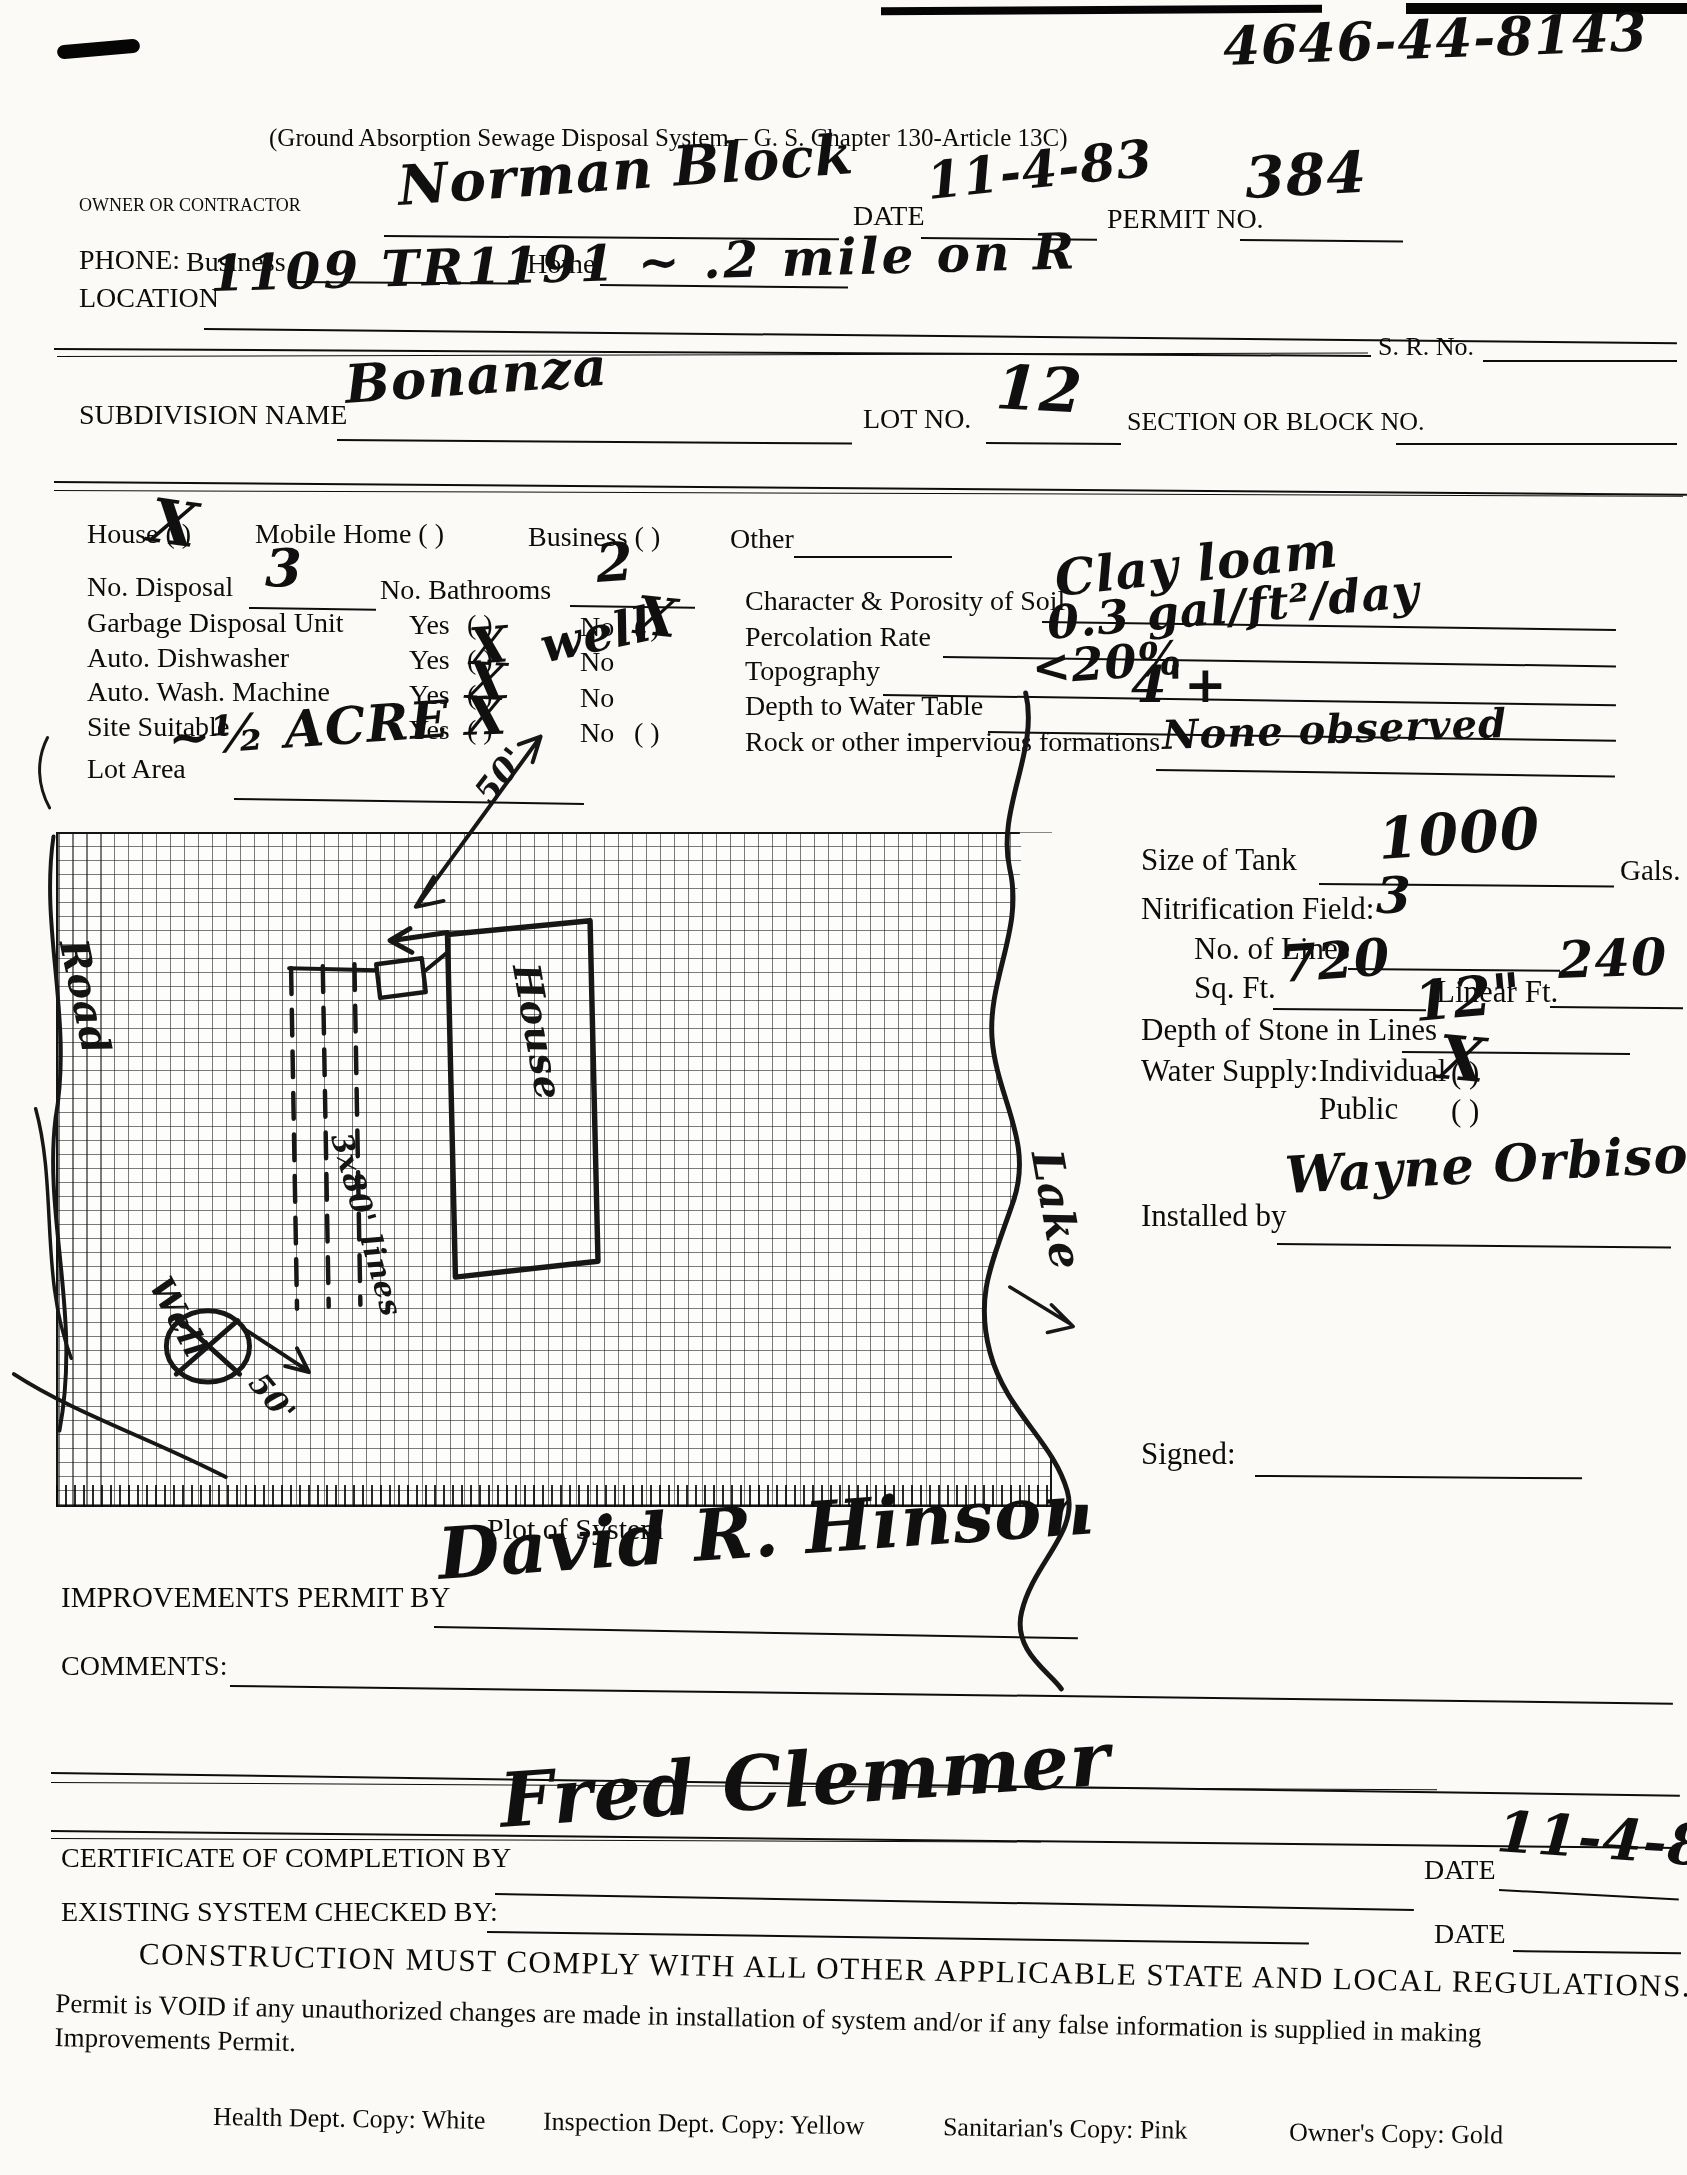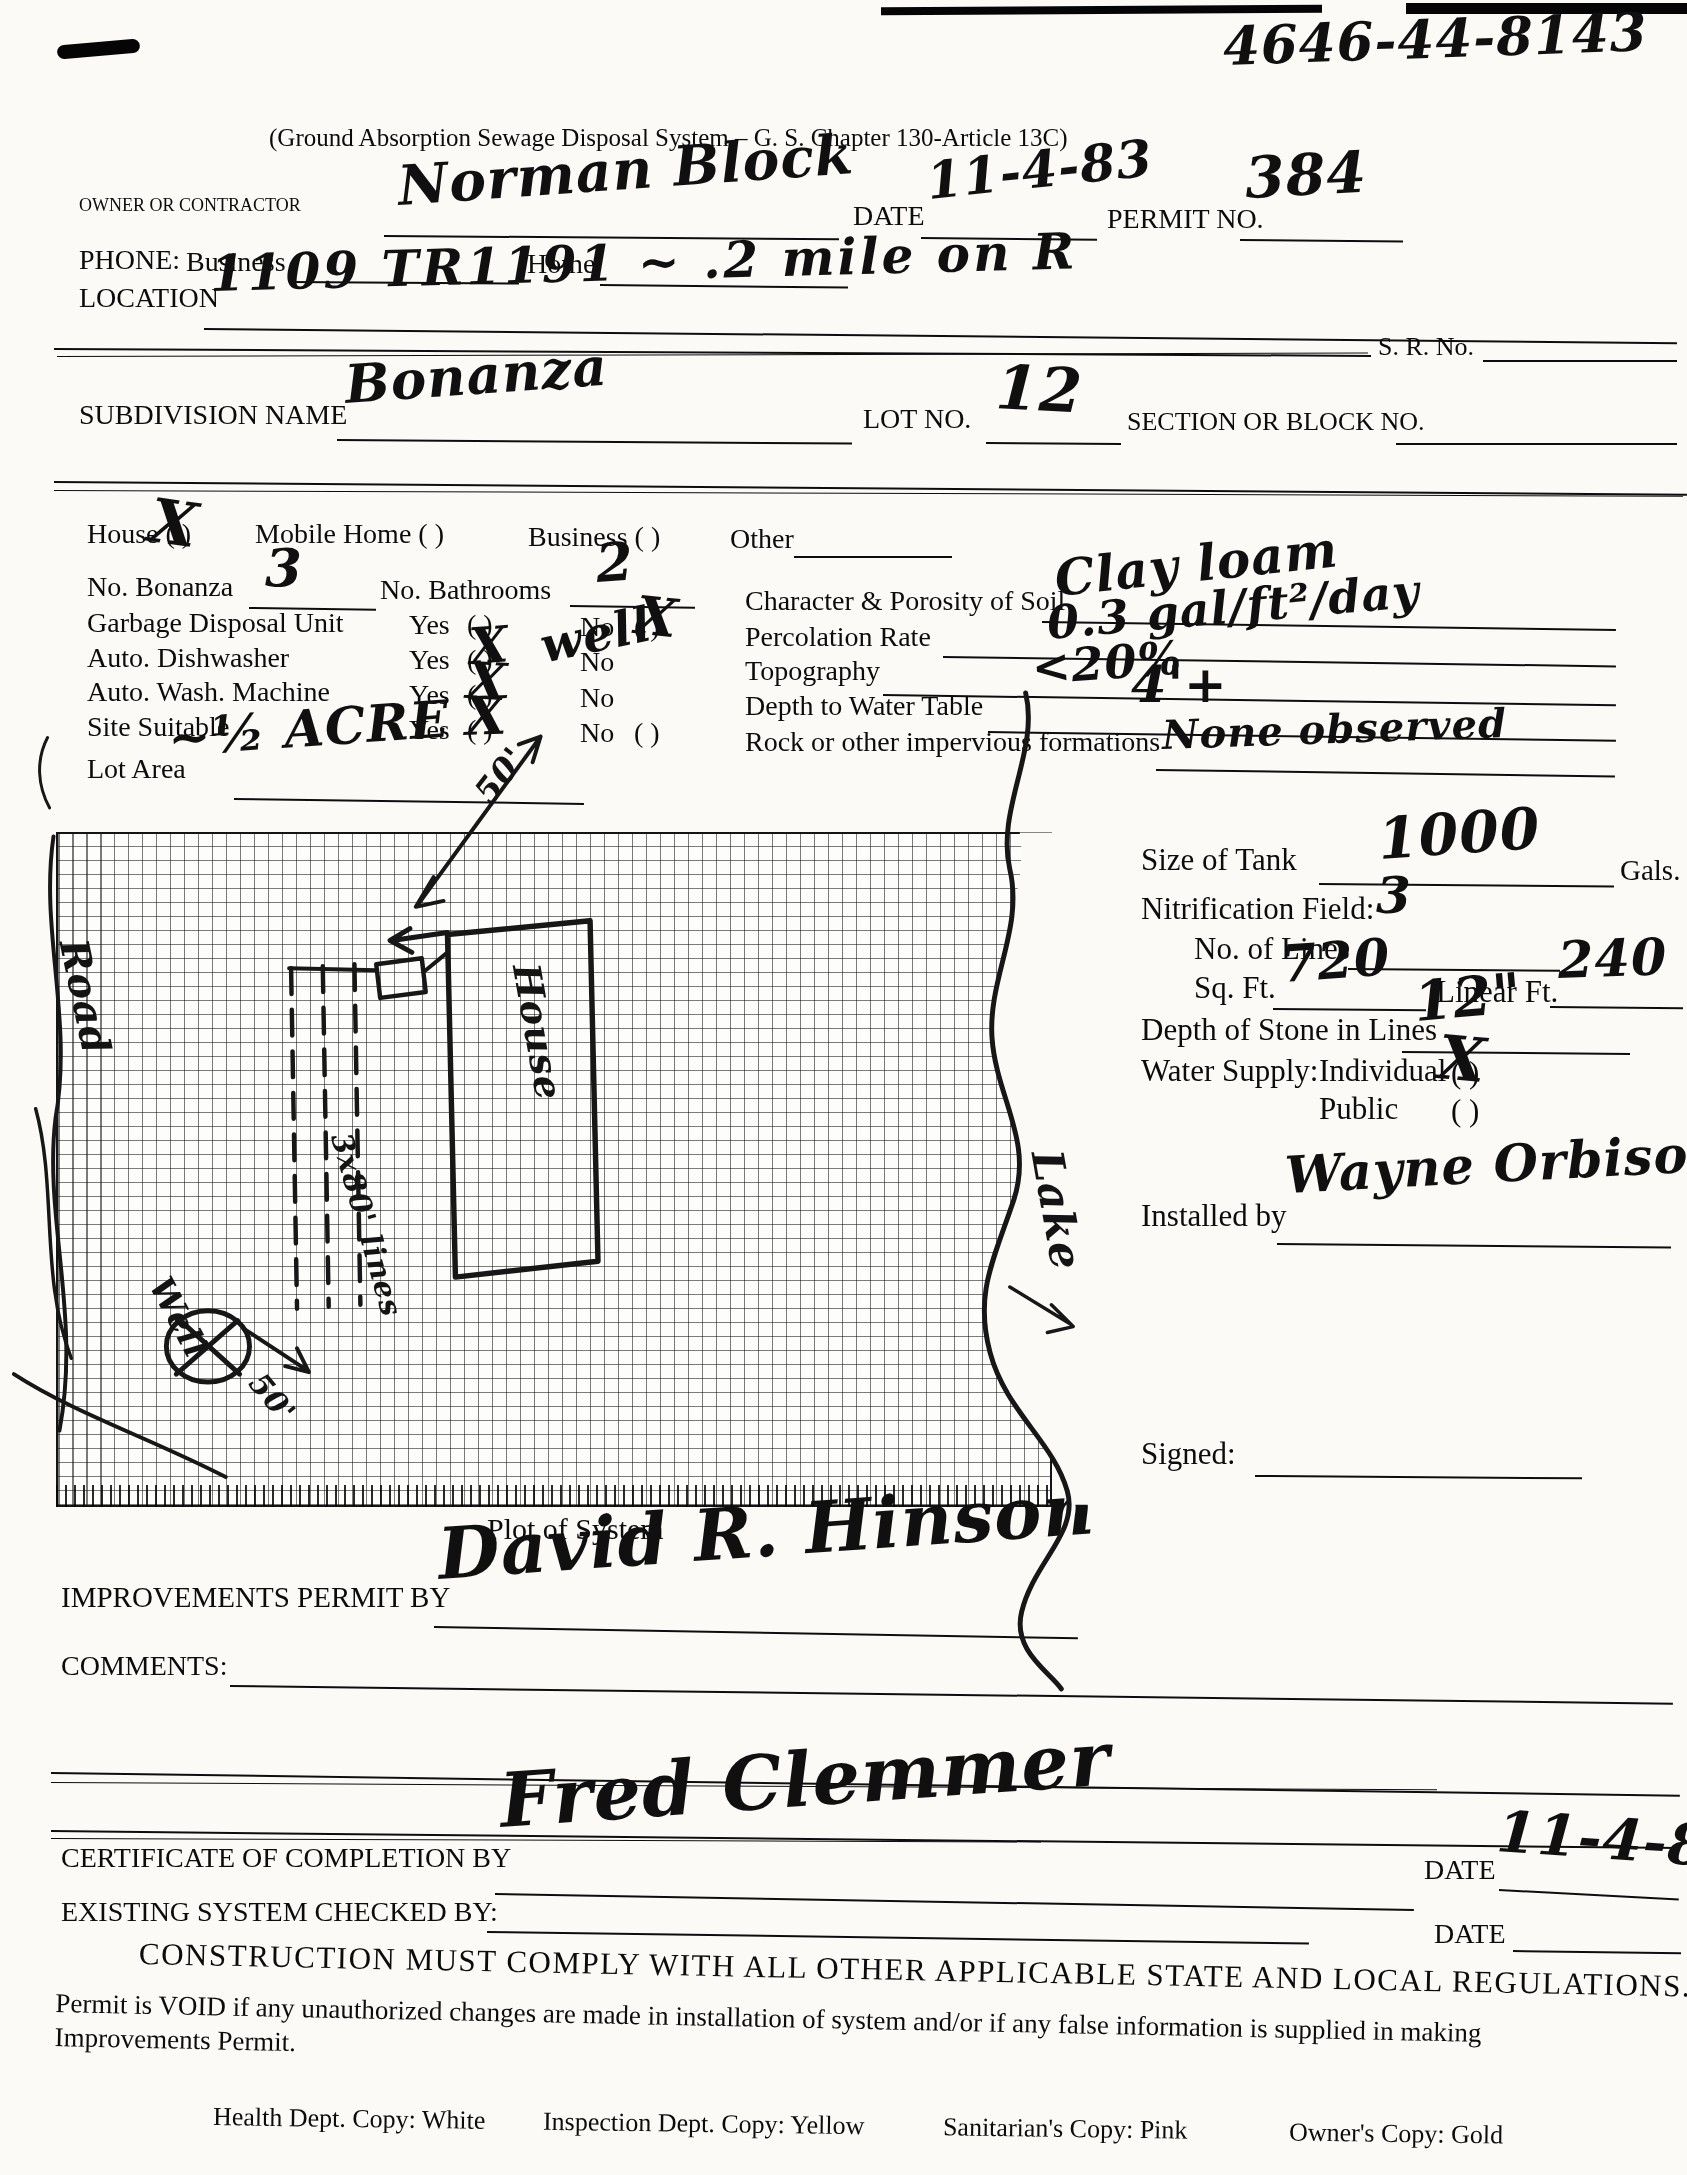--- a/index.html
+++ b/index.html
@@ -72,21 +72,21 @@
   <div class="rule" style="left:54px;top:481px;width:1633px;transform:rotate(0.45deg);"></div>
   <div class="rule thin" style="left:54px;top:490px;width:1629px;transform:rotate(0.2deg);"></div>
 
   <div class="p" style="left:87px;top:519px;font-size:28px;">House (  )</div>
   <div class="hw" style="left:150px;top:489px;font-size:61px;transform:rotate(8deg);">X</div>
   <div class="p" style="left:255px;top:519px;font-size:28px;">Mobile Home (  )</div>
   <div class="p" style="left:528px;top:522px;font-size:28px;">Business (  )</div>
   <div class="p" style="left:730px;top:524px;font-size:28px;">Other</div>
   <div class="rule" style="left:794px;top:556px;width:158px;"></div>
 
-  <div class="p" style="left:87px;top:572px;font-size:28px;">No. Bonanza</div>
+  <div class="p" style="left:87px;top:572px;font-size:28px;">No. Disposal</div>
   <div class="hw" style="left:265px;top:541px;font-size:53px;">3</div>
   <div class="rule" style="left:249px;top:607px;width:127px;transform:rotate(0.8deg);"></div>
   <div class="p" style="left:380px;top:575px;font-size:28px;">No. Bathrooms</div>
   <div class="hw" style="left:596px;top:537px;font-size:53px;transform:rotate(-4deg);">2</div>
   <div class="rule" style="left:570px;top:605px;width:125px;transform:rotate(0.8deg);"></div>
 
   <div class="p" style="left:87px;top:608px;font-size:28px;">Garbage Disposal Unit</div>
   <div class="p" style="left:409px;top:610px;font-size:28px;">Yes</div>
   <div class="p" style="left:467px;top:610px;font-size:28px;">(  )</div>
   <div class="p" style="left:580px;top:612px;font-size:28px;">No</div>

